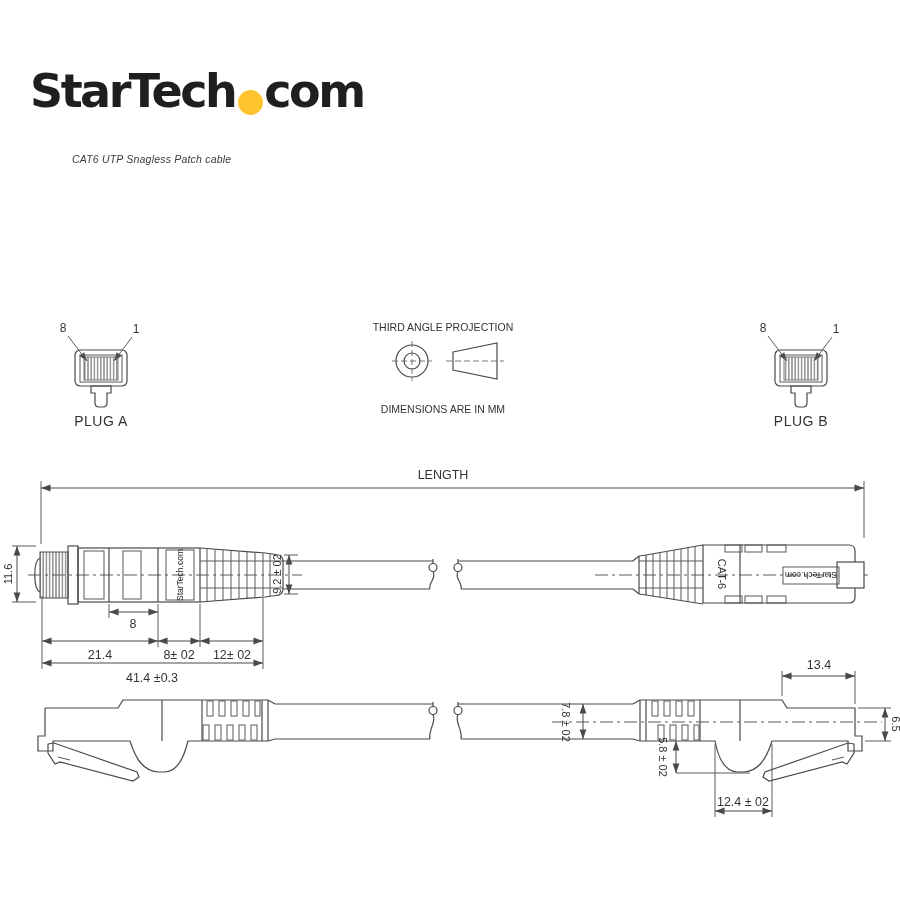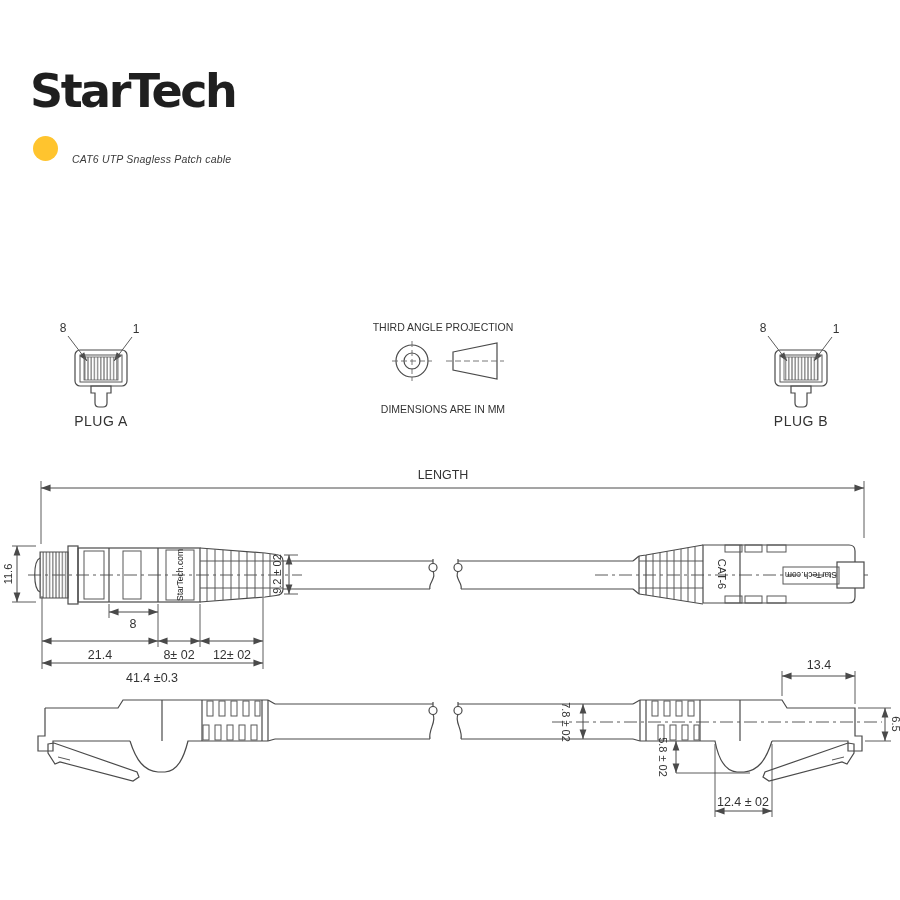--- a/index.html
+++ b/index.html
@@ -1,18 +1,18 @@
 <!DOCTYPE html>
 <html><head>
 <meta charset="utf-8">
 <style>
   html,body{margin:0;padding:0;background:#ffffff;}
   body{width:900px;height:900px;position:relative;font-family:"Liberation Sans",sans-serif;overflow:hidden;}
   .logo{position:absolute;left:30px;top:68px;display:flex;align-items:flex-start;color:#1f1f1f;
-        font-family:"DejaVu Sans",sans-serif;font-weight:bold;font-size:46px;letter-spacing:-2.5px;line-height:1;flex-direction:column;}
+        font-family:"DejaVu Sans",sans-serif;font-weight:bold;font-size:46px;letter-spacing:-2.5px;line-height:1;}
   .logo .dot{display:inline-block;width:25px;height:25px;border-radius:50%;margin:22px 1px 0 3px;}
   .subtitle{position:absolute;left:72px;top:153px;font-size:10.5px;color:#3a3a3a;letter-spacing:.2px;font-style:italic;}
   svg{position:absolute;left:0;top:0;}
   .ln{stroke:#4a4a4a;stroke-width:1.2;fill:none;}
   .lnf{stroke:#4a4a4a;stroke-width:1.2;fill:#ffffff;}
   .thin{stroke:#585858;stroke-width:1;fill:none;}
   .ext{stroke:#4a4a4a;stroke-width:0.9;fill:none;}
   .dim{stroke:#4a4a4a;stroke-width:1;fill:none;}
   .cl{stroke:#5a5a5a;stroke-width:1;fill:none;stroke-dasharray:13 4 3 4;}
   .dash{stroke:#6a6a6a;stroke-width:0.9;fill:none;stroke-dasharray:6 3;}
@@ -24,20 +24,21 @@
   .small{font-size:10.5px;}
   .brand{font-size:8.5px;fill:#222;}
   .mark{fill:#4a4a4a;}
 </style>
 </head>
 <body>
 
 <div class="logo">
   <span>StarTech</span>
     <span class="dot" style="background:#ffc42e"></span>
+    <span>com</span>
 </div>
 <div class="subtitle">CAT6 UTP Snagless Patch cable</div>
 
 <svg width="900" height="900" viewBox="0 0 900 900">
   <defs>
     <marker id="ar" viewBox="0 0 10 8" refX="9.5" refY="4" markerWidth="11" markerHeight="8.5" orient="auto-start-reverse">
       <path d="M0.5,0.8 L9.5,4 L0.5,7.2 Z" class="mark"></path>
     </marker>
     <pattern id="hatch" width="3.2" height="6" patternUnits="userSpaceOnUse">
       <path d="M1.6 0 V6" stroke="#5a5a5a" stroke-width="1"></path>

